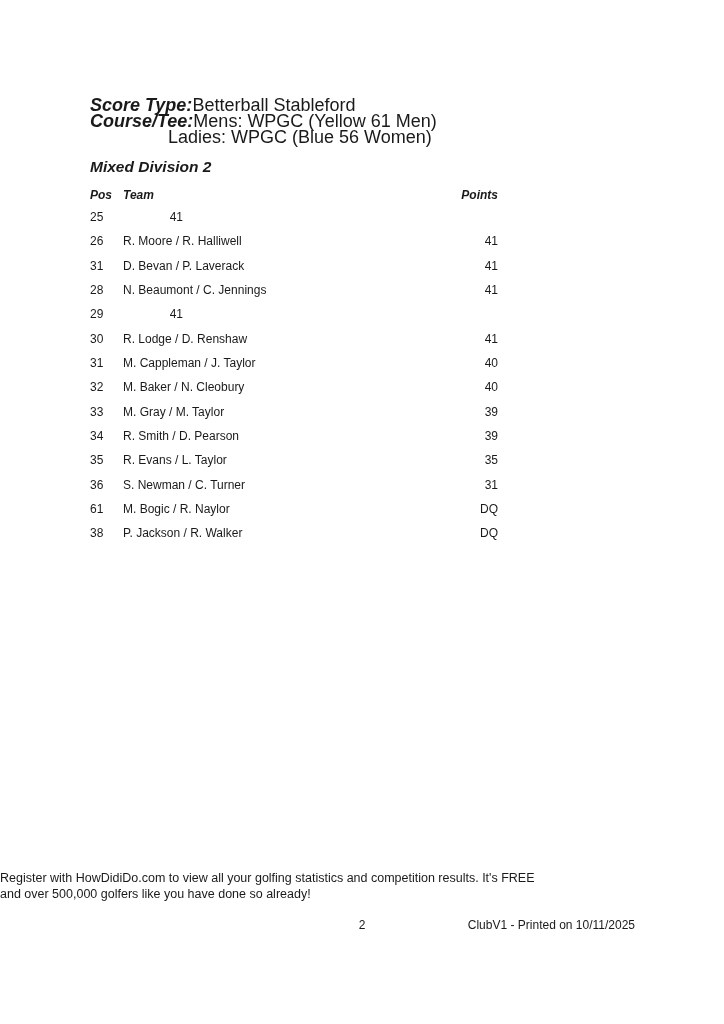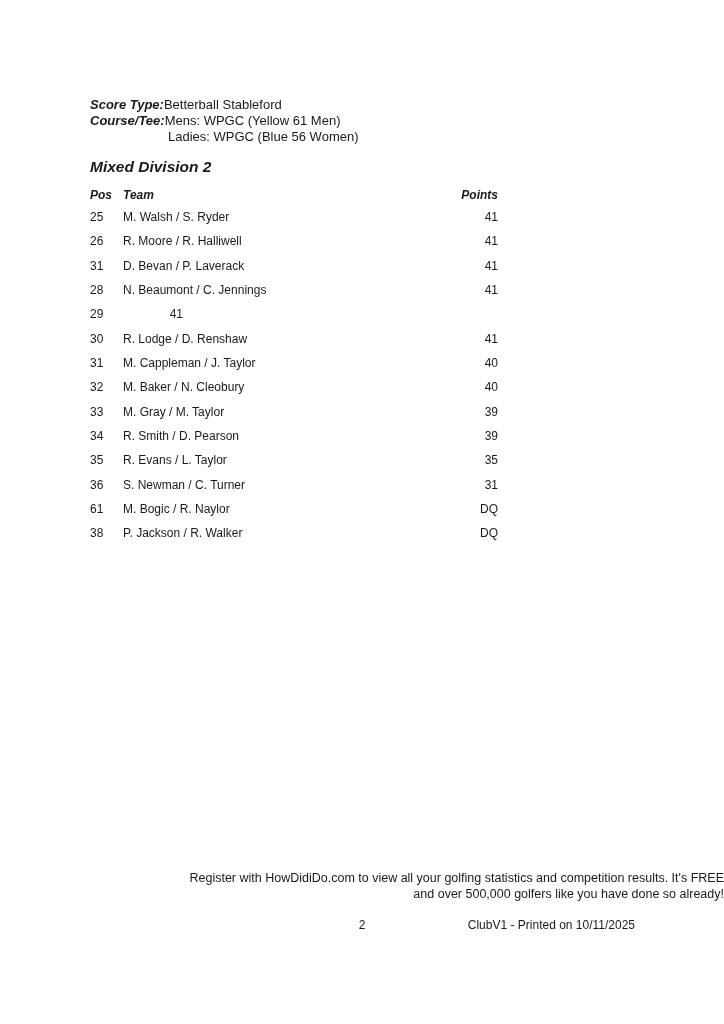--- a/index.html
+++ b/index.html
@@ -16,21 +16,21 @@
     position: absolute;
     width: 724px;
     height: 1024px;
     background: #ffffff;
   }
   
   .meta-block {
     position: absolute;
     left: 90px;
     top: 97px;
-    font-size: 13px;
+    font-size: 18px;
     line-height: 16px;
     white-space: nowrap;
   }
   .meta-label {
     font-weight: bold;
     font-style: italic;
   }
   .meta-indent {
     padding-left: 78px;
   }
@@ -67,21 +67,21 @@
     display: flex;
     height: 24.35px;
     align-items: flex-start;
   }
   
   .footer-register {
     position: absolute;
     left: 0;
     top: 871px;
     width: 724px;
-    text-align: right;
+    text-align: left;
     font-size: 12.5px;
     line-height: 15.5px;
   }
   .footer-pageno {
     position: absolute;
     left: 0;
     top: 918px;
     width: 724px;
     text-align: center;
     font-size: 12px;
@@ -109,21 +109,20 @@
 
   <div class="results-table">
     <div class="table-header">
       <div class="col-pos"><span class="hdr-txt">Pos</span></div>
       <div class="col-team"><span class="hdr-txt">Team</span></div>
       <div class="col-points"><span class="hdr-txt">Points</span></div>
     </div>
     <div class="table-body">
     <div class="table-row">
       <div class="col-pos">25</div>
-      <div class="col-team">M. Walsh / S. Ryder</div>
       <div class="col-points">41</div>
     </div>
 
     <div class="table-row">
       <div class="col-pos">26</div>
       <div class="col-team">R. Moore / R. Halliwell</div>
       <div class="col-points">41</div>
     </div>
 
     <div class="table-row">

